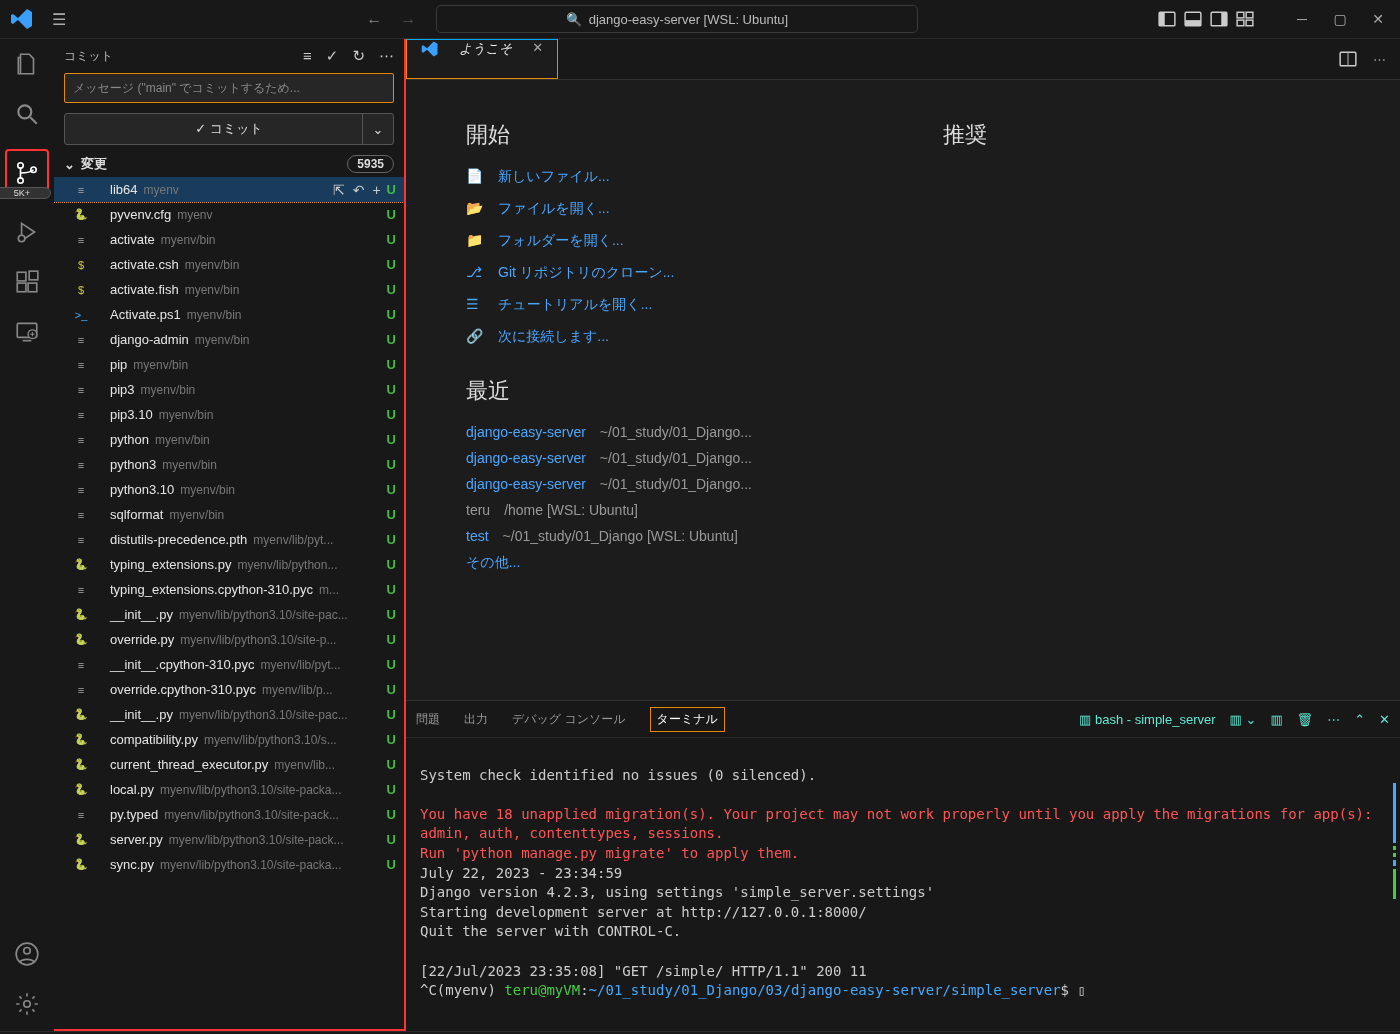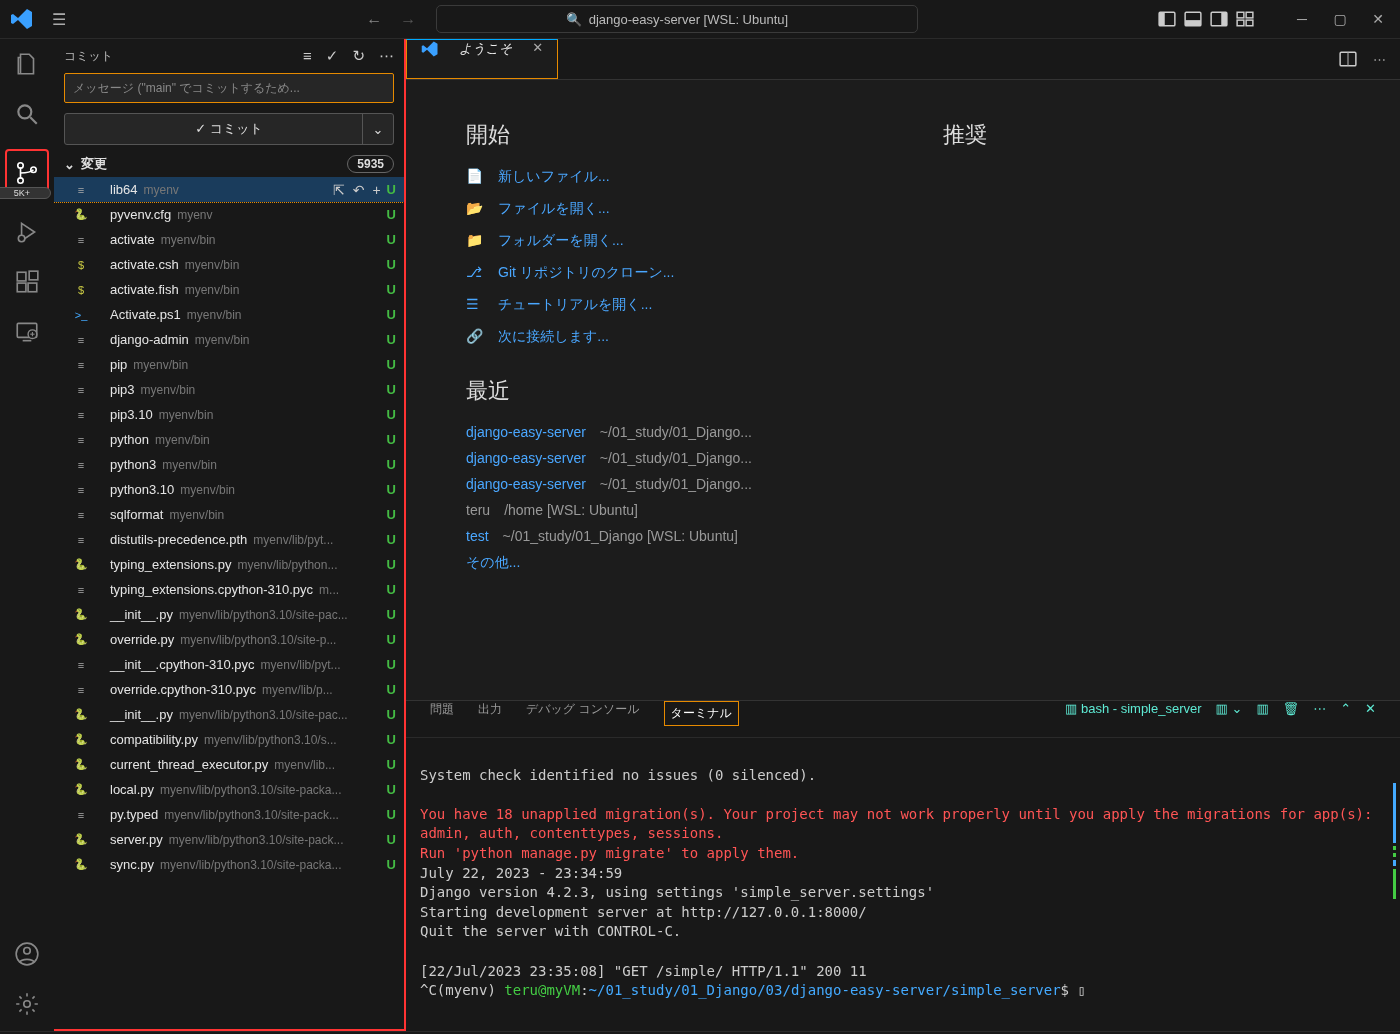--- a/index.html
+++ b/index.html
@@ -52,21 +52,21 @@
   .wlink .ic{width:18px;height:18px}
   .recent-item{margin-bottom:10px;font-size:14px}
   .recent-item .rn{color:#4aa7ff}
   .recent-item .rp{color:#999;margin-left:14px}
   .recent-item.dim .rn{color:#999}
   .rec-card{border:1px solid #0a4;border-radius:5px;padding:14px;display:flex;gap:14px}
   .rec-card .rtitle{color:#fff;font-size:15px;font-weight:600;margin-bottom:6px}
   .rec-card .rdesc{color:#aaa;font-size:13px}
   .rec-icon{width:28px;height:28px;background:#fff;border-radius:50%;flex-shrink:0;display:flex;align-items:center;justify-content:center}
   .panel{height:330px;border-top:1px solid #333;background:#181818;display:flex;flex-direction:column}
-  .ptabs{height:36px;display:flex;align-items:flex-start;padding:0 24px;gap:24px;color:#999;font-size:12px;border-bottom:1px solid #2a2a2a}
+  .ptabs{height:36px;display:flex;align-items:center;padding:0 10px;gap:24px;color:#999;font-size:12px;border-bottom:1px solid #2a2a2a}
   .ptab.act{color:#fff;border:1.5px solid #e68a00;padding:3px 6px}
   .ptabs-right{margin-left:auto;display:flex;align-items:center;gap:14px;color:#5eead4;font-size:13px}
   .term{flex:1;padding:8px 14px;font-family:Consolas,monospace;font-size:14px;line-height:1.4;overflow:hidden;white-space:pre-wrap;position:relative}
   .term .red{color:#f55}
   .term .grn{color:#4c4}
   .term .cyn{color:#4af}
   .term .gry{color:#ccc}
   .term-mini{position:absolute;right:4px;top:6px;width:3px;height:280px}
   .term-mini div{width:3px;margin-bottom:3px}
   .statusbar{height:24px;background:#181818;border-top:1px solid #2a2a2a;display:flex;align-items:center;padding:0 8px;color:#ccc;font-size:12px;gap:16px}

